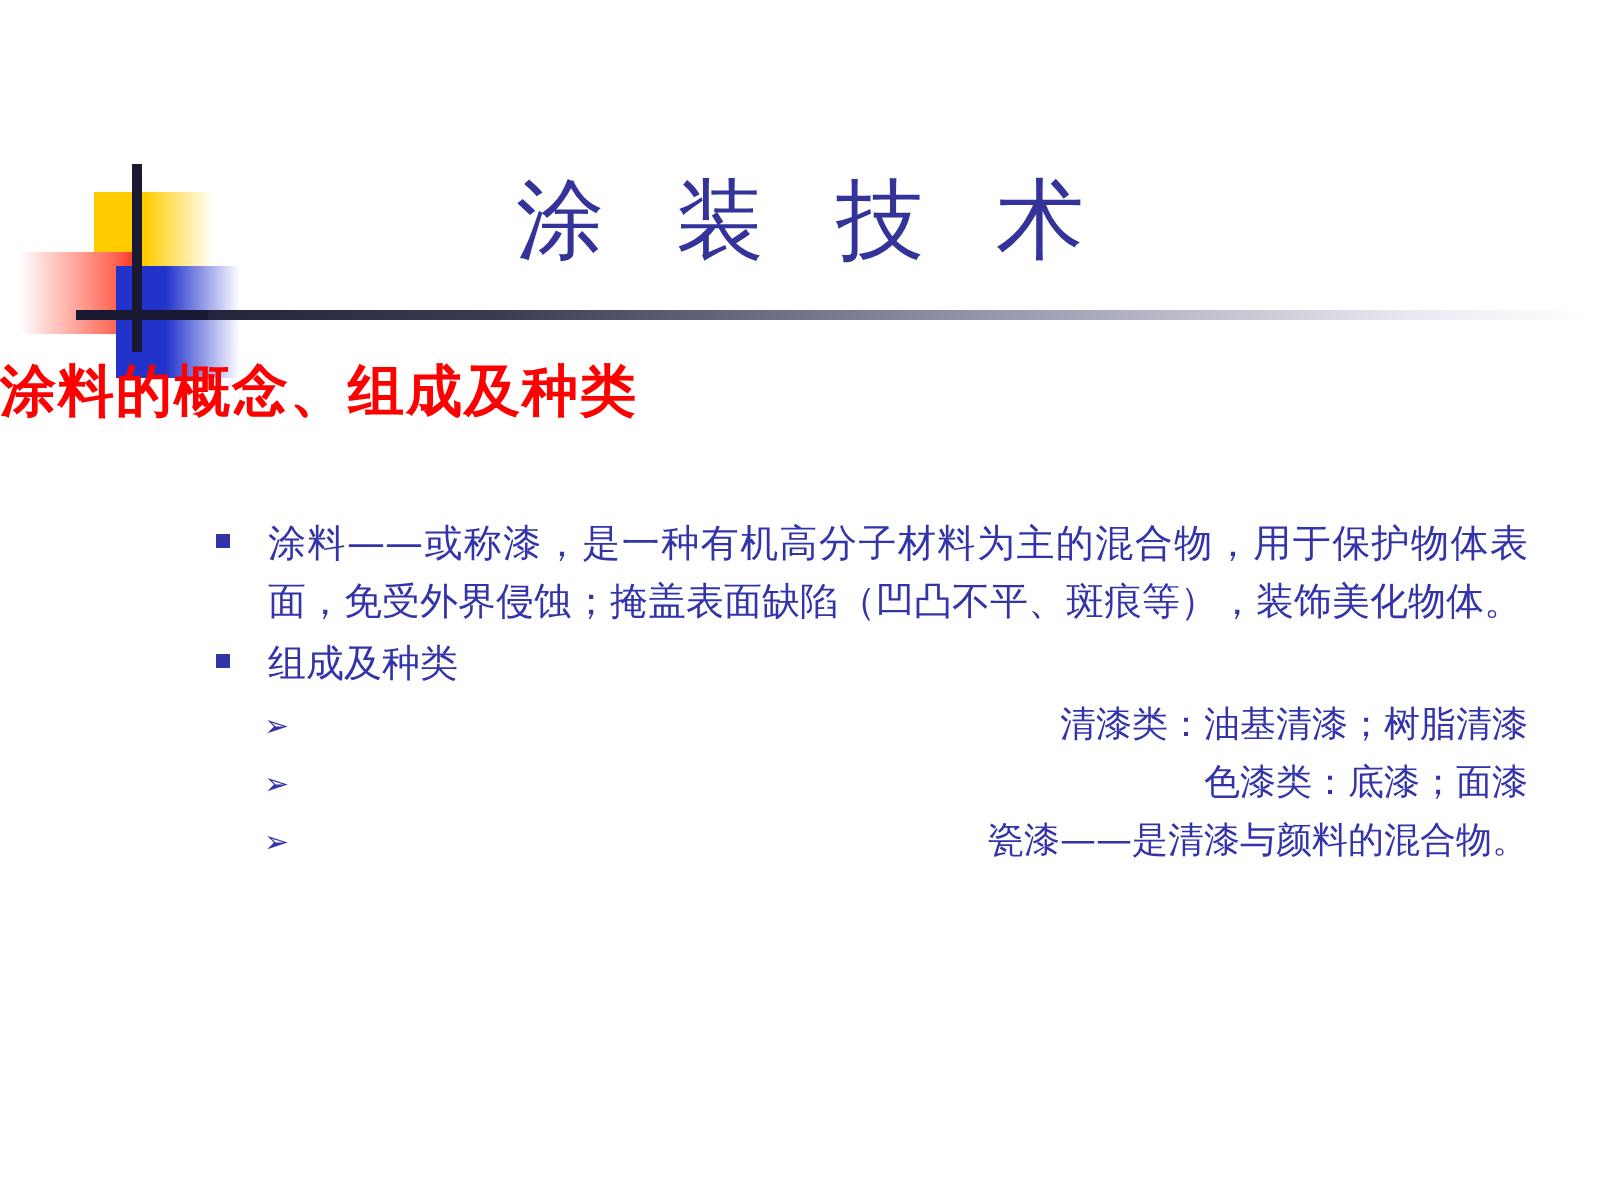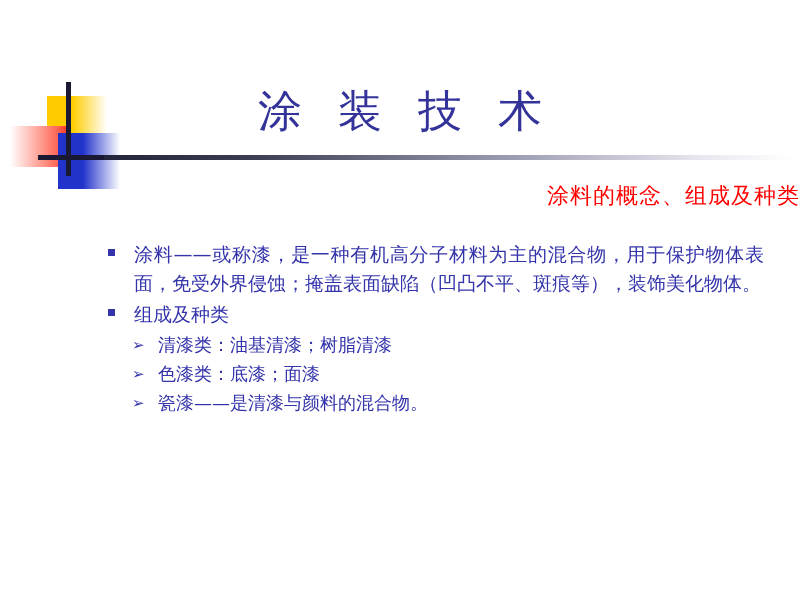--- a/index.html
+++ b/index.html
@@ -65,33 +65,33 @@
     color: #333399;
     font-weight: normal;
     white-space: nowrap;
   }
 
   
   #subtitle {
     position: absolute;
     left: 0; top: 181px;
     width: 800px;
-    text-align: right;
-    font-size: 22px;
+    text-align: left;
+    font-size: 28px;
     line-height: 30px;
     letter-spacing: 1px;
     color: #FF0000;
-    font-weight: normal;
+    font-weight: bold;
     white-space: nowrap;
   }
 
   
   #body {
     position: absolute;
-    left: 104px; top: 240px;
+    left: 104px; top: 258px;
     width: 660px;
     color: #3333AA;
   }
 
   .bullet-row {
     display: flex;
     align-items: flex-start;
     margin-bottom: 2px;
   }
   .bullet-marker {
@@ -127,20 +127,21 @@
     font-size: 15px;
     line-height: 28px;
     color: #3333AA;
   }
   .sub-text {
     flex: 1 1 auto;
     font-size: 18px;
     line-height: 28px;
     color: #3333AA;
     white-space: nowrap;
+    text-align: right;
   }
 </style>
 </head>
 <body>
 
 <div id="slide">
 
   <div id="logo-group">
     <div class="sq" id="logo-square-yellow"></div>
     <div class="sq" id="logo-square-red"></div>

